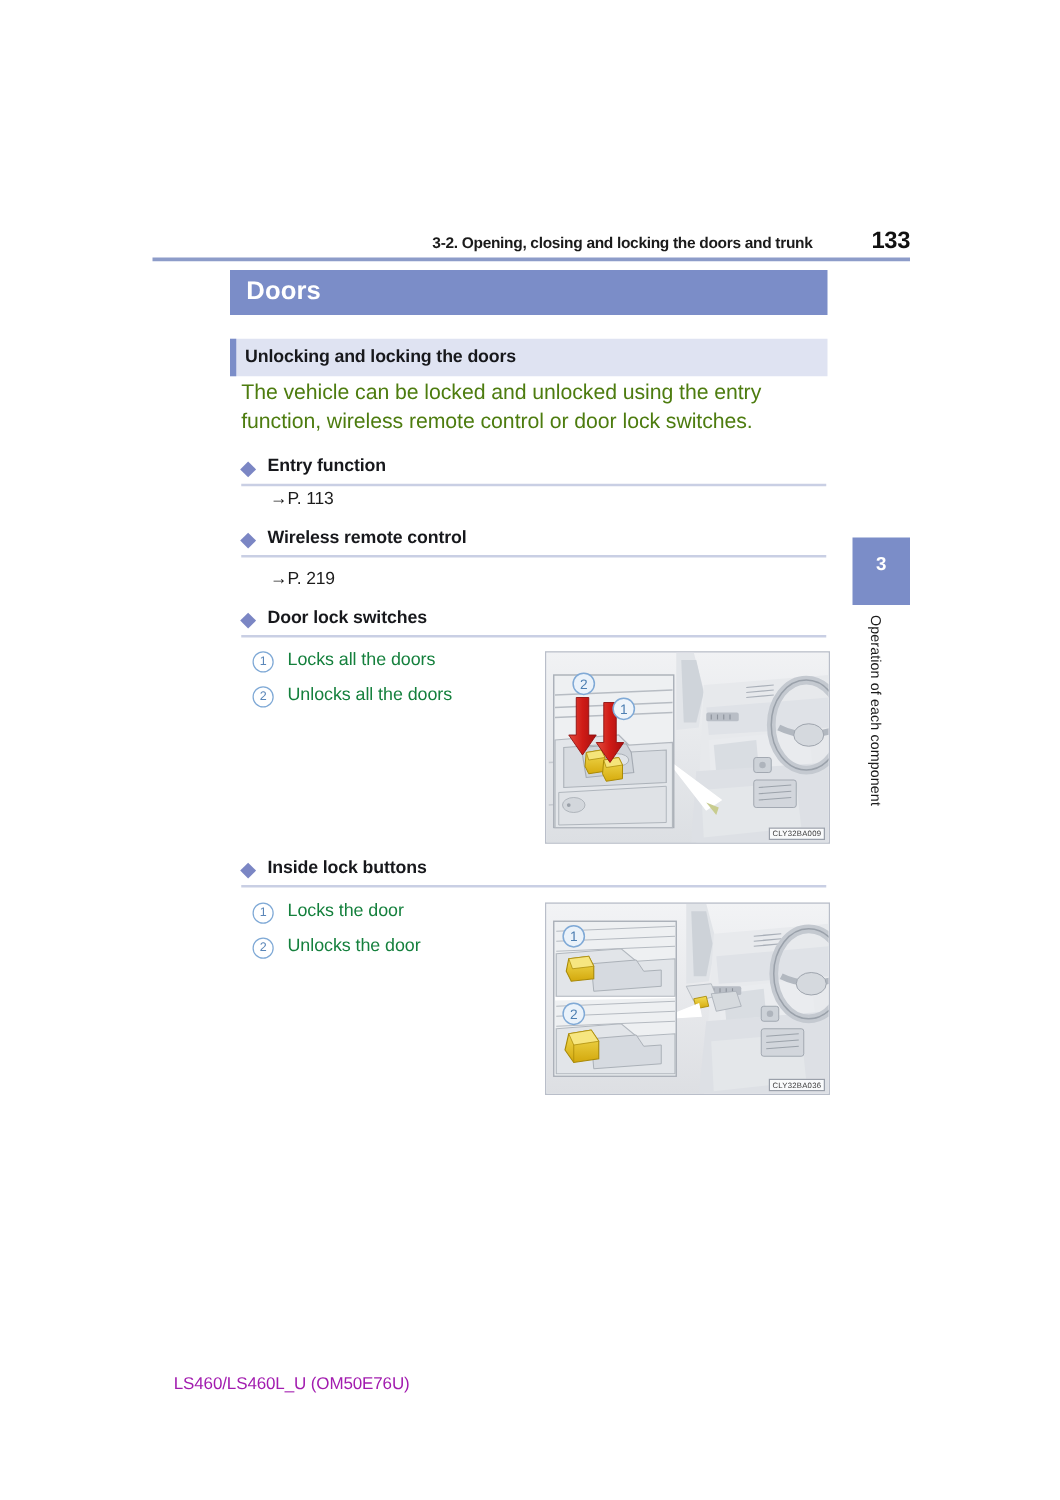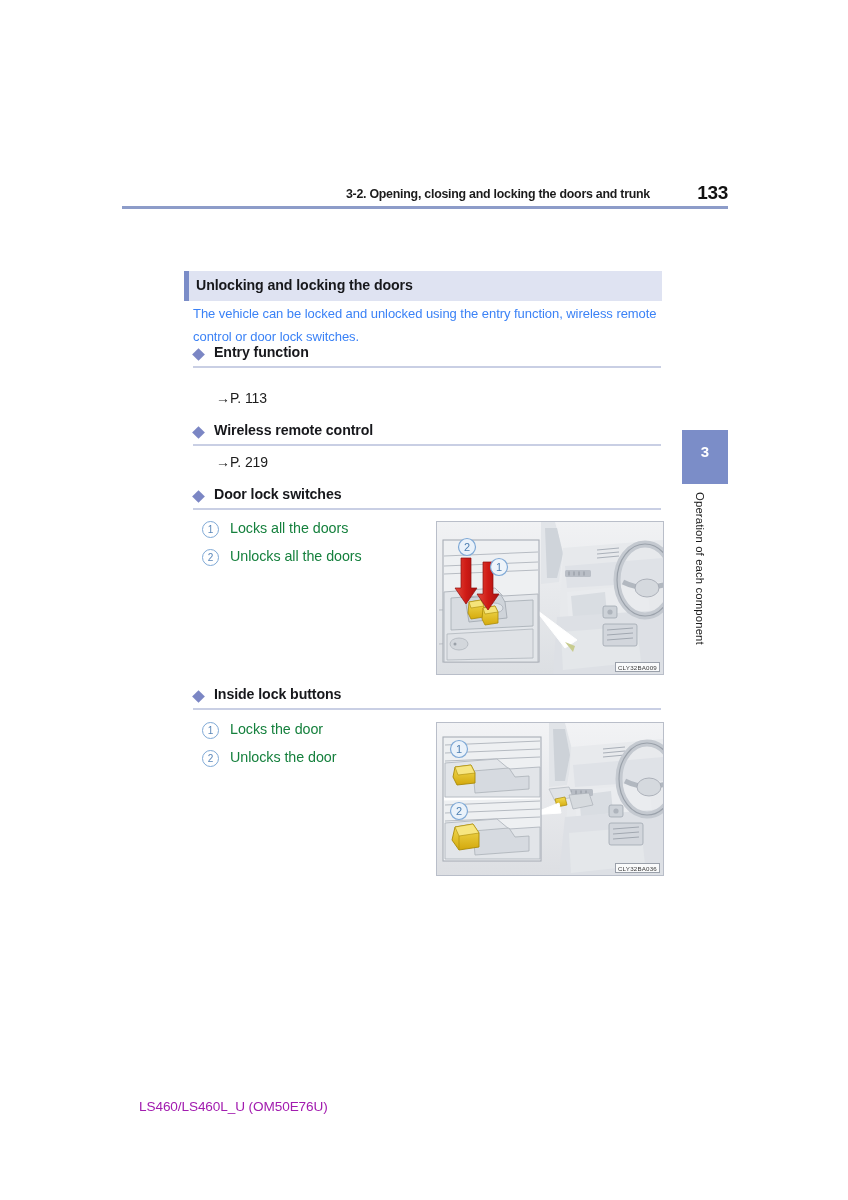--- a/index.html
+++ b/index.html
@@ -137,23 +137,23 @@
     letter-spacing: -0.1px;
     color: #17181c;
   }
 
   
   .intro {
     position: absolute;
     left: 193px;
     top: 303px;
     width: 468px;
-    font-size: 13px;
+    font-size: 17px;
     line-height: 22.5px;
-    color: #3b82f6;
+    color: #4d7c0f;
     letter-spacing: -0.05px;
   }
 
   
   .dhead {
     position: absolute;
     left: 193px;
     width: 468px;
   }
   .dhead-row {
@@ -283,29 +283,32 @@
     <div class="running-head-title">3-2. Opening, closing and locking the doors and trunk</div>
     <div class="running-head-pageno">133</div>
   </div>
   <div class="head-rule"></div>
 
   <div class="side-tab">
     <div class="side-tab-num">3</div>
   </div>
   <div class="side-tab-label">Operation of each component</div>
 
+  <div class="section-bar">
+    <div class="section-bar-text">Doors</div>
+  </div>
 
   <div class="subsection-bar">
     <div class="subsection-accent"></div>
     <div class="subsection-text">Unlocking and locking the doors</div>
   </div>
 
   <div class="intro">The vehicle can be locked and unlocked using the entry function, wireless remote control or door lock switches.</div>
 
-  <div class="dhead" style="top:345px;text-align:right;">
+  <div class="dhead" style="top:366px;text-align:right;">
     <div class="dhead-row">
       <span class="dia"></span>
       <span class="dhead-text">Entry function</span>
       <span class="dhead-rule"></span>
     </div>
   </div>
   <div class="pref" style="left:216px; top:390px;">→P. 113</div>
 
   <div class="dhead" style="top:423px;">
     <div class="dhead-row">

